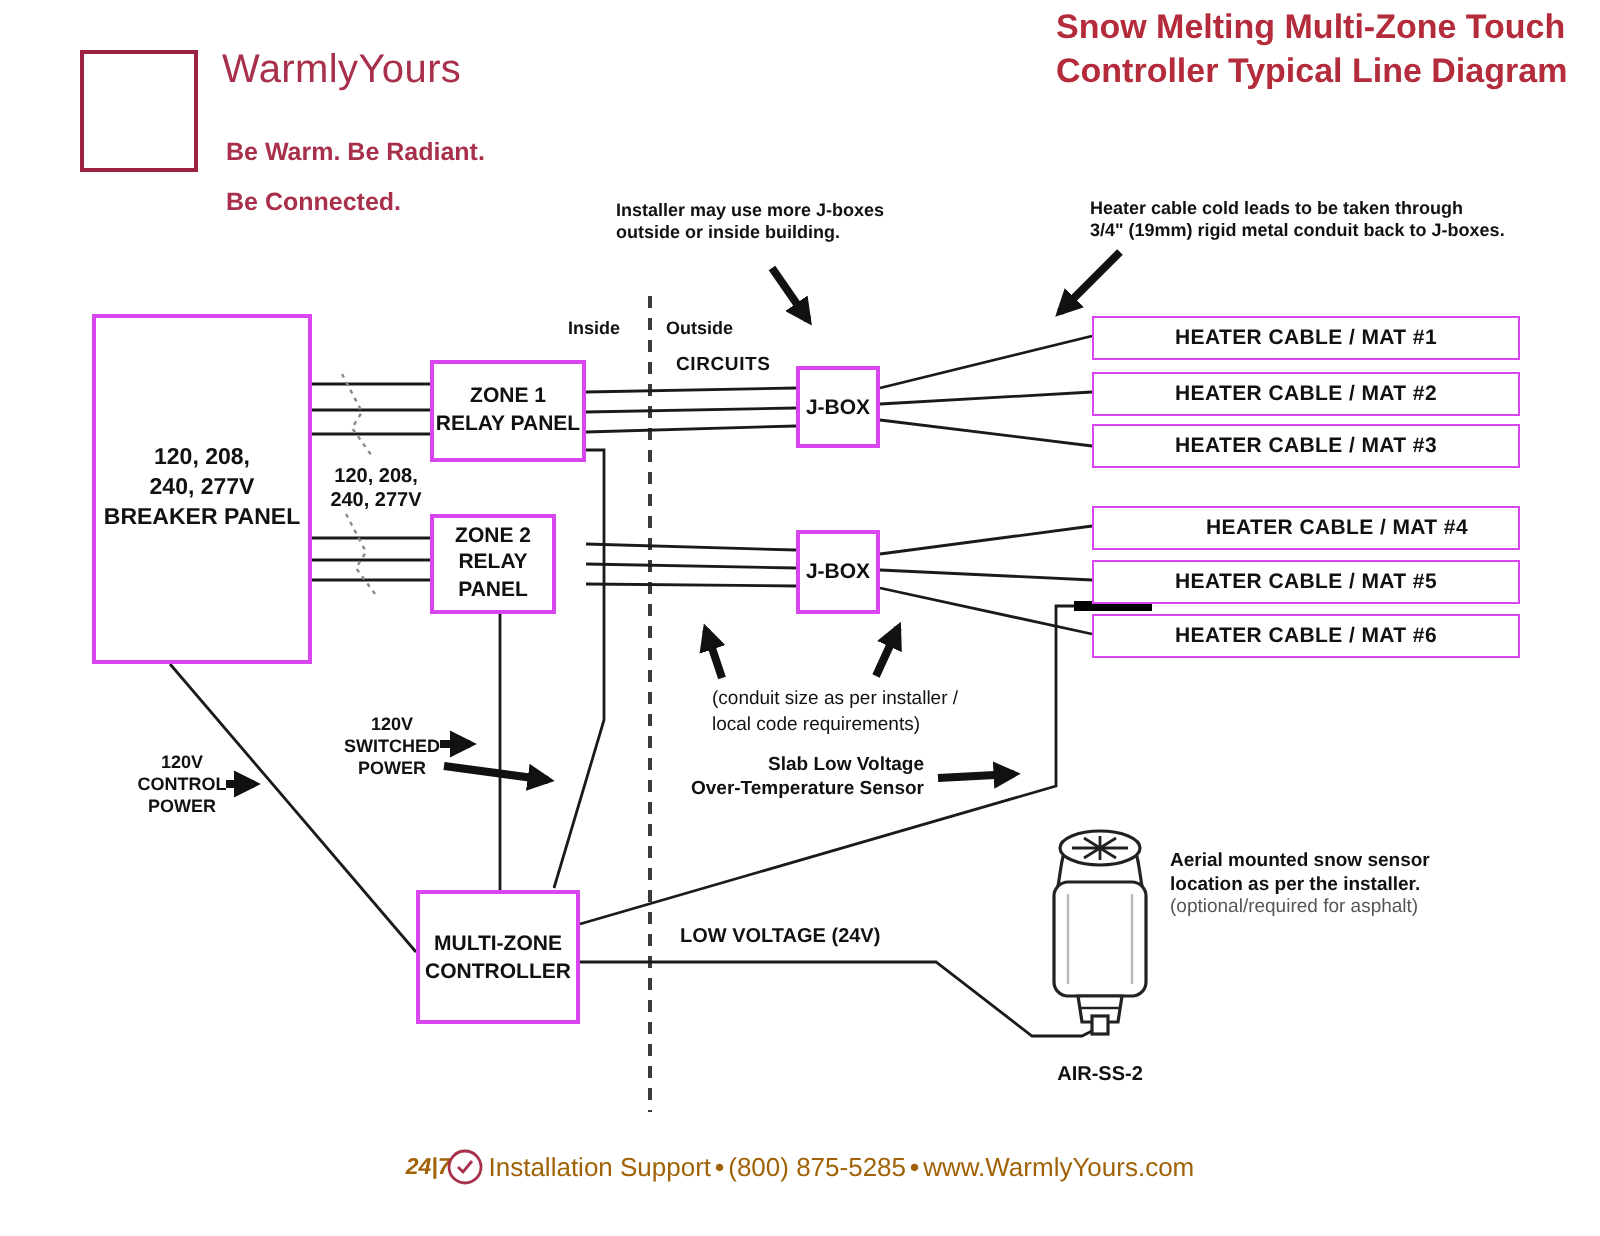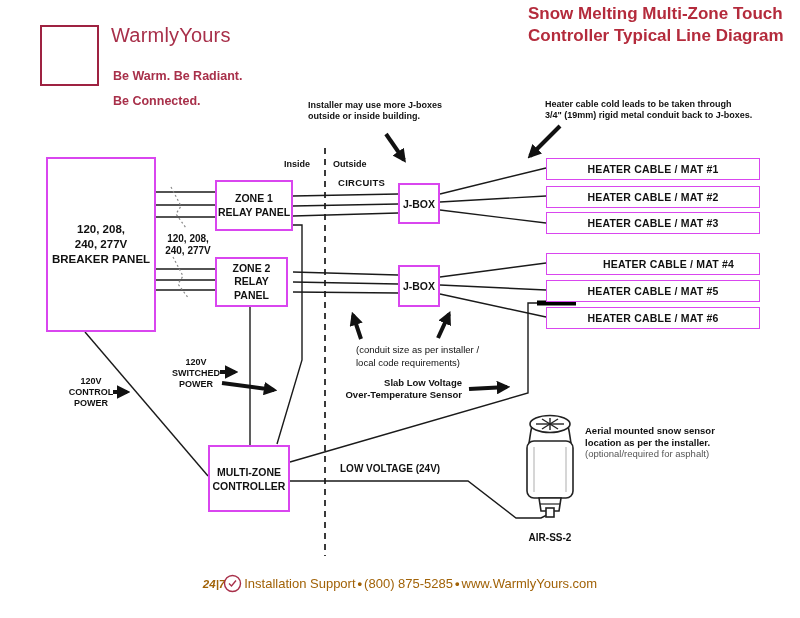--- a/index.html
+++ b/index.html
@@ -56,21 +56,21 @@
     display: flex;
     flex-direction: column;
     align-items: center;
     justify-content: center;
     text-align: center;
     color: #111;
     font-weight: bold;
   }
   .breaker { left: 46px; top: 157px; width: 110px; height: 175px; font-size: 11.5px; line-height: 15px; }
   .zone1 { left: 215px; top: 180px; width: 78px; height: 51px; font-size: 10.5px; line-height: 13.5px; }
-  .zone2 { left: 215px; top: 257px; width: 73px; height: 50px; font-size: 10.5px; line-height: 13.5px; }
+  .zone2 { left: 215px; top: 257px; width: 63px; height: 50px; font-size: 10.5px; line-height: 13.5px; }
   .jbox1 { left: 398px; top: 183px; width: 42px; height: 41px; font-size: 10.5px; }
   .jbox2 { left: 398px; top: 265px; width: 42px; height: 42px; font-size: 10.5px; }
   .controller { left: 208px; top: 445px; width: 82px; height: 67px; font-size: 10.5px; line-height: 14px; }
   .mat {
     left: 546px; width: 214px; height: 22px;
     border-width: 1.8px;
     font-size: 10.5px;
     letter-spacing: 0.2px;
   }
   .mat1 { top: 158px; } .mat2 { top: 186px; } .mat3 { top: 212px; }

